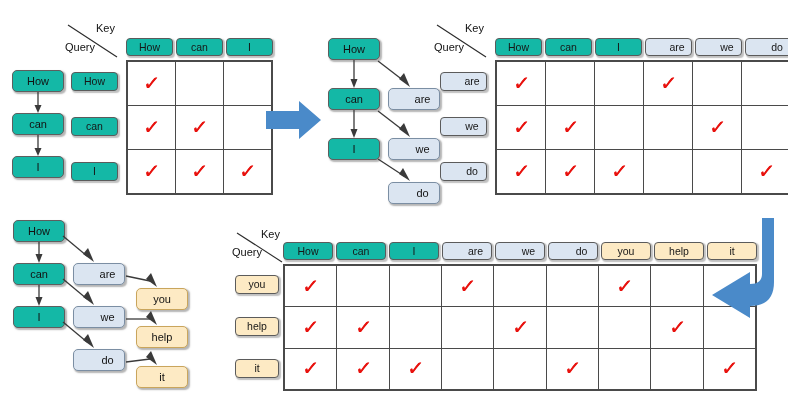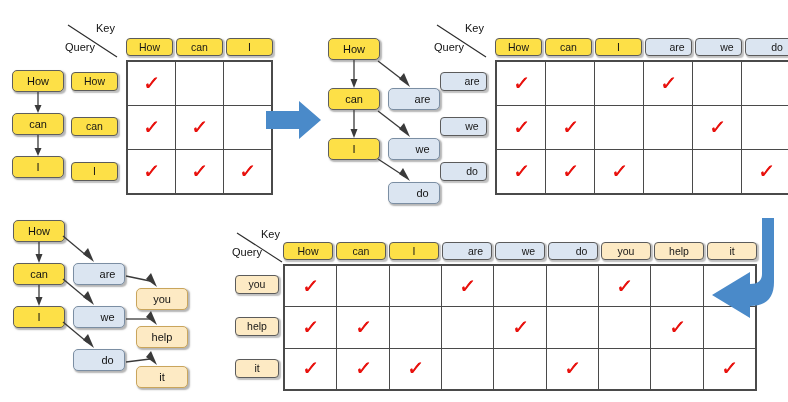--- a/index.html
+++ b/index.html
@@ -21,21 +21,21 @@
     height:22px;
     line-height:20px;
     text-align:center;
     font-size:11px;
     color:#121212;
     border-radius:5px;
     border:1px solid #5b5b5b;
     box-shadow:1.5px 1.5px 1.5px rgba(120,120,120,0.55);
     white-space:nowrap;
   }
-  .n-gray{background:#fde047;border-color:#5e5e5e;}
+  .n-gray{background:#14b8a6;border-color:#5e5e5e;}
   .n-blue{background:#dbe5f1;border-color:#7b8ea3;padding-left:17px;}
   .n-yellow{background:#fdeac4;border-color:#c9a55c;}
 
   
   .matrix{position:absolute;}
   .grid{
     position:absolute;
     box-sizing:border-box;
     border:1.5px solid #4a4a4a;
     background:#fff;

